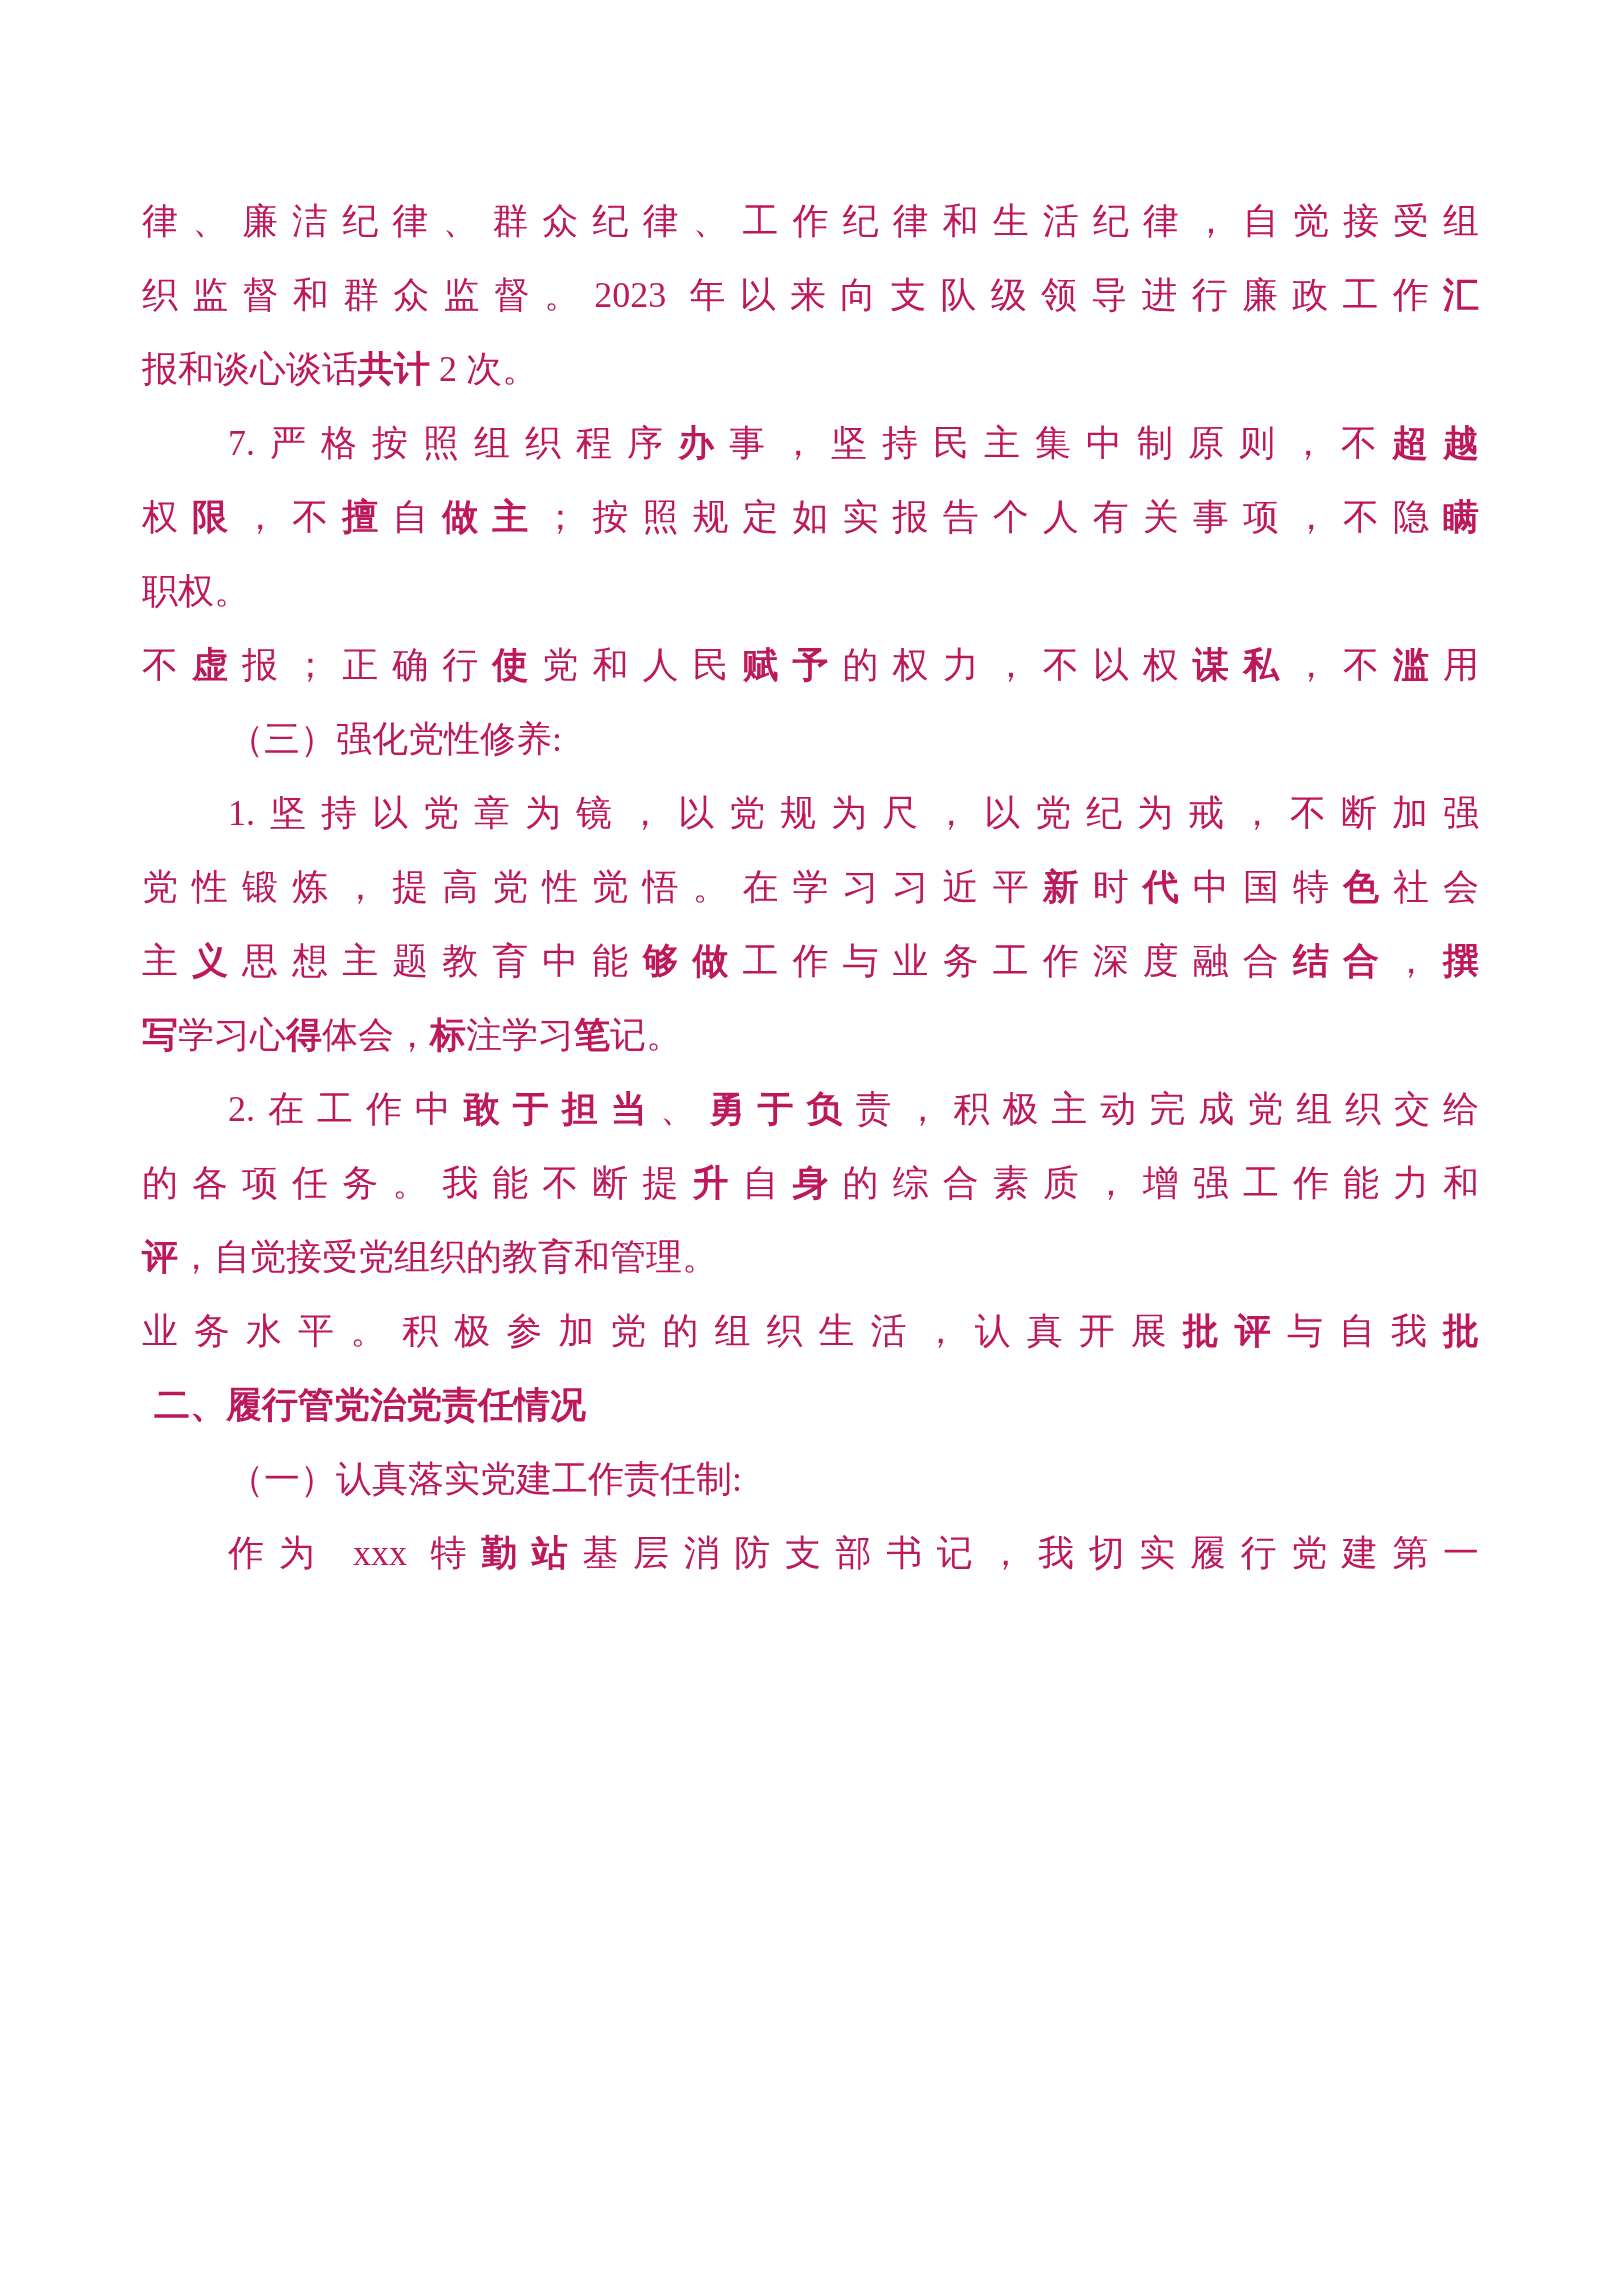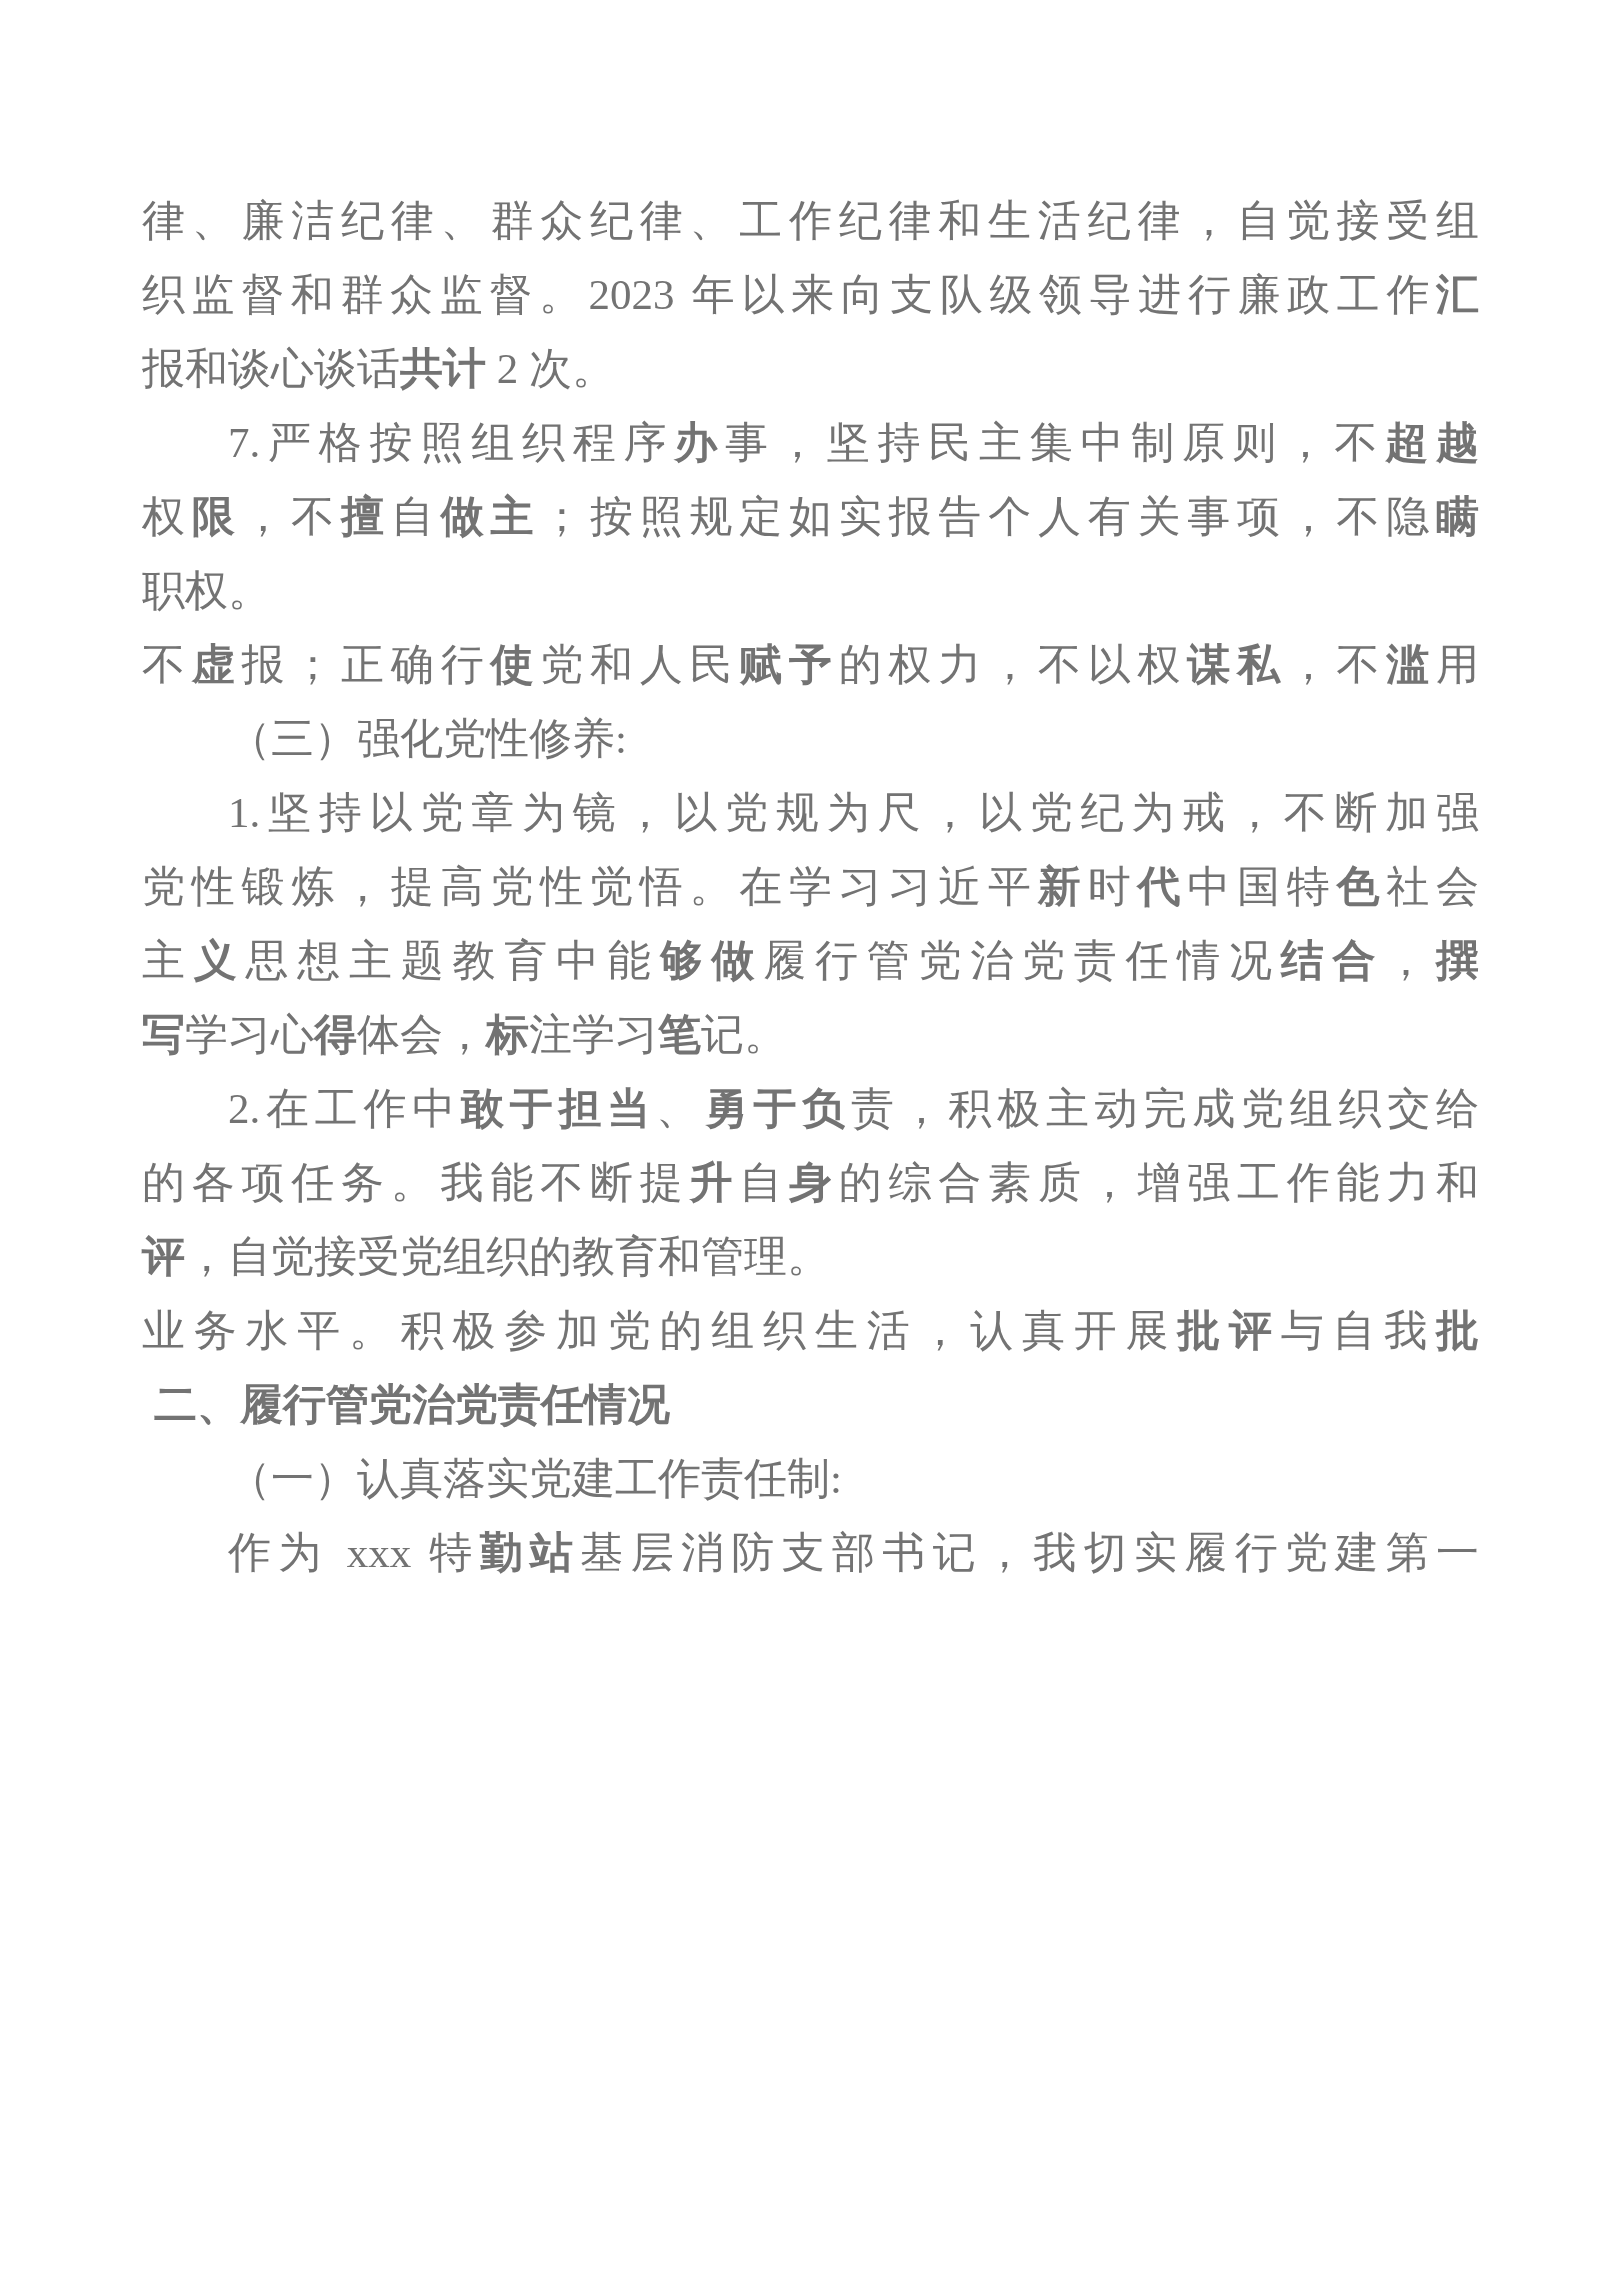--- a/index.html
+++ b/index.html
@@ -18,24 +18,24 @@
     position: absolute;
     left: 142px;
     top: 184px;
     width: 1337px;
   }
   .paragraph {
     margin: 0;
   }
   .line {
     font-family: "Liberation Serif", "DejaVu Serif", serif;
-    font-size: 43px;
+    font-size: 36px;
     line-height: 74px;
     height: 74px;
-    color: #737373;
+    color: #be185d;
     text-align: left;
   }
   .line.justify {
     text-align: justify;
     text-align-last: justify;
   }
   .line.indent {
     text-indent: 86px;
   }
   .run.bold {
@@ -61,21 +61,21 @@
         <div class="line justify"><span class="run">权</span><span class="run bold">限</span><span class="run">，不</span><span class="run bold">擅</span><span class="run">自</span><span class="run bold">做主</span><span class="run">；按照规定如实报告个人有关事项，不隐</span><span class="run bold">瞒</span></div>
         <div class="line"><span class="run">职权。</span></div>
         <div class="line justify"><span class="run">不</span><span class="run bold">虚</span><span class="run">报；正确行</span><span class="run bold">使</span><span class="run">党和人民</span><span class="run bold">赋予</span><span class="run">的权力，不以权</span><span class="run bold">谋私</span><span class="run">，不</span><span class="run bold">滥</span><span class="run">用</span></div>
       </div>
       <div class="paragraph">
         <div class="line indent"><span class="run">（三）强化党性修养:</span></div>
       </div>
       <div class="paragraph">
         <div class="line justify indent"><span class="run">1.坚持以党章为镜，以党规为尺，以党纪为戒，不断加强</span></div>
         <div class="line justify"><span class="run">党性锻炼，提高党性觉悟。在学习习近平</span><span class="run bold">新</span><span class="run">时</span><span class="run bold">代</span><span class="run">中国特</span><span class="run bold">色</span><span class="run">社会</span></div>
-        <div class="line justify"><span class="run">主</span><span class="run bold">义</span><span class="run">思想主题教育中能</span><span class="run bold">够做</span><span class="run">履行管党治党责任情况</span><span class="run bold">结合</span><span class="run">，</span><span class="run bold">撰</span></div>
+        <div class="line justify"><span class="run">主</span><span class="run bold">义</span><span class="run">思想主题教育中能</span><span class="run bold">够做</span><span class="run">工作与业务工作深度融合</span><span class="run bold">结合</span><span class="run">，</span><span class="run bold">撰</span></div>
         <div class="line"><span class="run bold">写</span><span class="run">学习心</span><span class="run bold">得</span><span class="run">体会，</span><span class="run bold">标</span><span class="run">注学习</span><span class="run bold">笔</span><span class="run">记。</span></div>
       </div>
       <div class="paragraph">
         <div class="line justify indent"><span class="run">2.在工作中</span><span class="run bold">敢于担当</span><span class="run">、</span><span class="run bold">勇于负</span><span class="run">责，积极主动完成党组织交给</span></div>
         <div class="line justify"><span class="run">的各项任务。我能不断提</span><span class="run bold">升</span><span class="run">自</span><span class="run bold">身</span><span class="run">的综合素质，增强工作能力和</span></div>
         <div class="line"><span class="run bold">评</span><span class="run">，自觉接受党组织的教育和管理。</span></div>
         <div class="line justify"><span class="run">业务水平。积极参加党的组织生活，认真开展</span><span class="run bold">批评</span><span class="run">与自我</span><span class="run bold">批</span></div>
       </div>
       <div class="paragraph heading">
         <div class="line"><span class="run bold">二、履行管党治党责任情况</span></div>

